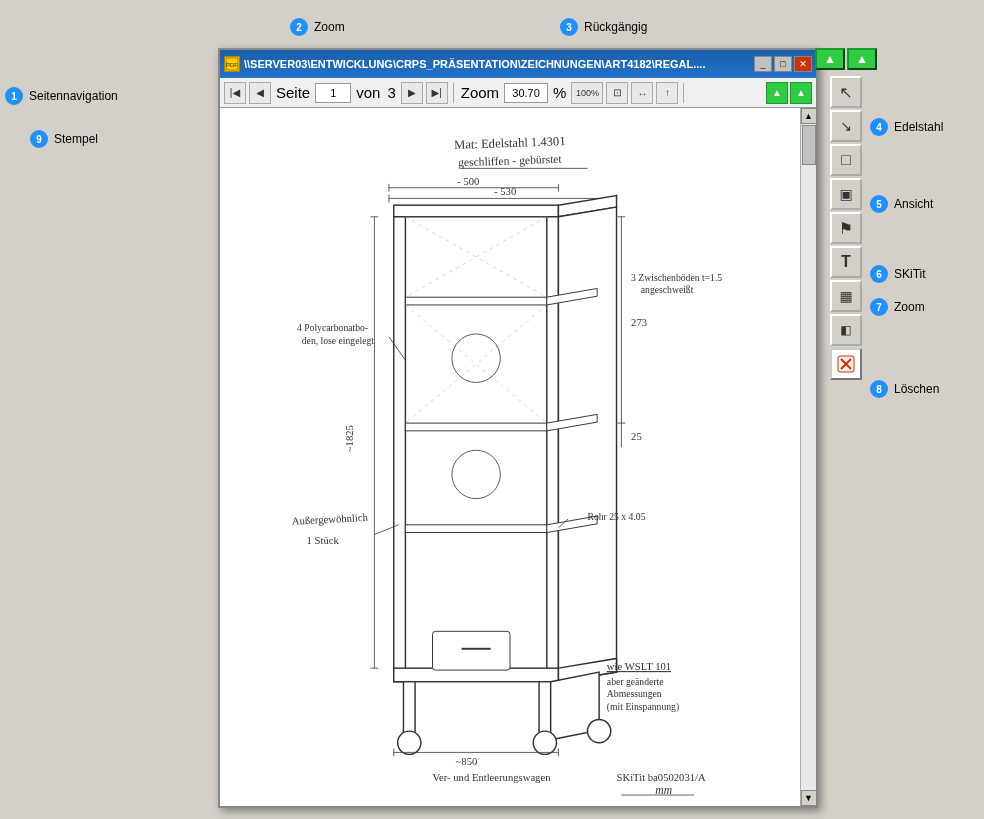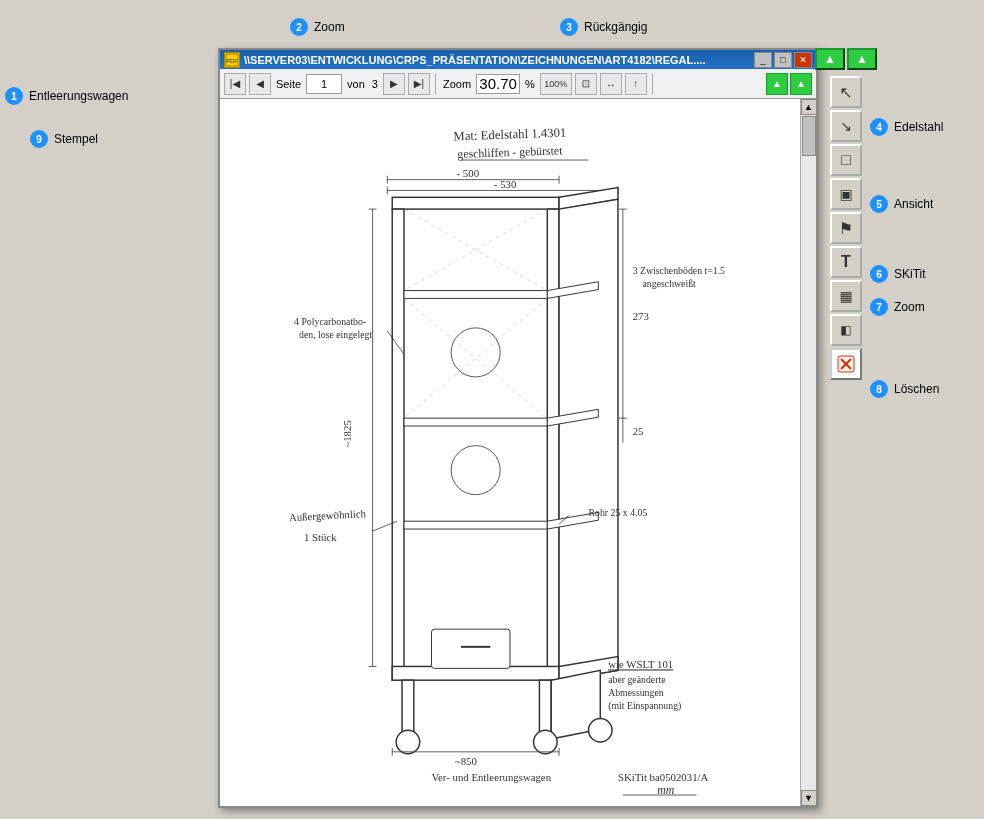--- a/index.html
+++ b/index.html
@@ -46,21 +46,21 @@
       height: 760px;
       background: #fff;
       border: 2px solid #888;
       box-shadow: 3px 3px 8px rgba(0,0,0,0.4);
       display: flex;
       flex-direction: column;
     }
 
     
     .title-bar {
-      height: 19px;
+      height: 28px;
       background: linear-gradient(to bottom, #1a5faa, #2272c8);
       display: flex;
       align-items: center;
       justify-content: space-between;
       padding: 0 4px;
       flex-shrink: 0;
     }
     .title-bar-left {
       display: flex;
       align-items: center;
@@ -123,38 +123,38 @@
       font-size: 10px;
       color: #333;
     }
     .toolbar-sep {
       width: 1px;
       height: 20px;
       background: #aaa;
       margin: 0 2px;
     }
     .toolbar-label {
-      font-size: 11px;
+      font-size: 15px;
       color: #000;
       margin: 0 2px;
     }
     .toolbar-input {
       height: 20px;
       width: 36px;
       border: 1px solid #999;
       text-align: center;
       font-size: 11px;
       background: #fff;
     }
     .toolbar-zoom-input {
       height: 20px;
       width: 44px;
       border: 1px solid #999;
       text-align: center;
-      font-size: 15px;
+      font-size: 11px;
       background: #fff;
     }
 
     
     .content-area {
       flex: 1;
       display: flex;
       overflow: hidden;
     }
 
@@ -252,21 +252,21 @@
   <span>Zoom</span>
 </div>
 
 <div class="outside-label" style="top:18px; left:560px;">
   <span class="badge">3</span>
   <span>Rückgängig</span>
 </div>
 
 <div class="outside-label" style="top:87px; left:5px;">
   <span class="badge">1</span>
-  <span>Entleerungswagen</span>
+  <span>Seitennavigation</span>
 </div>
 
 <div class="outside-label" style="top:130px; left:30px;">
   <span class="badge">9</span>
   <span>Stempel</span>
 </div>
 
 <div class="right-label" style="top:118px; left:870px;">
   <span class="badge">4</span>
   <span>Edelstahl</span>

